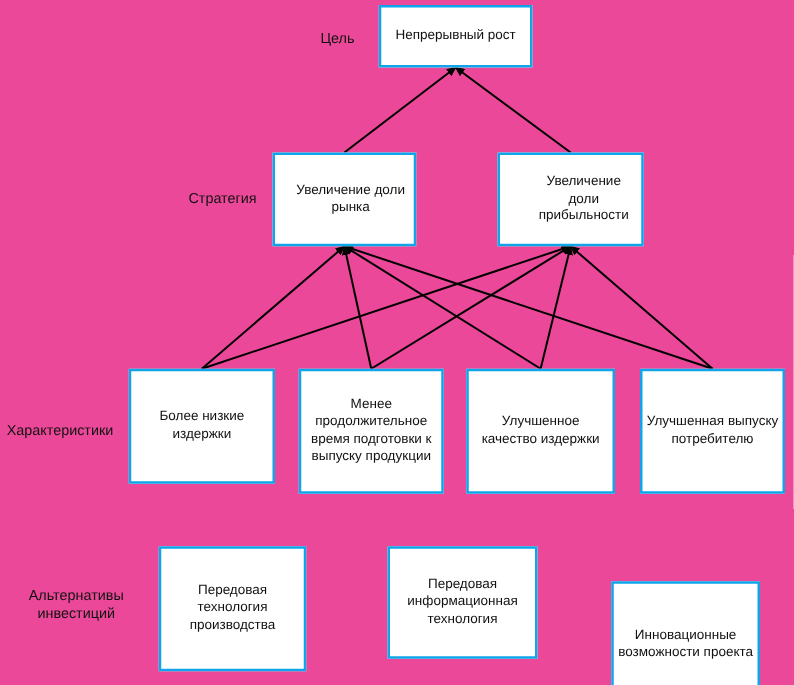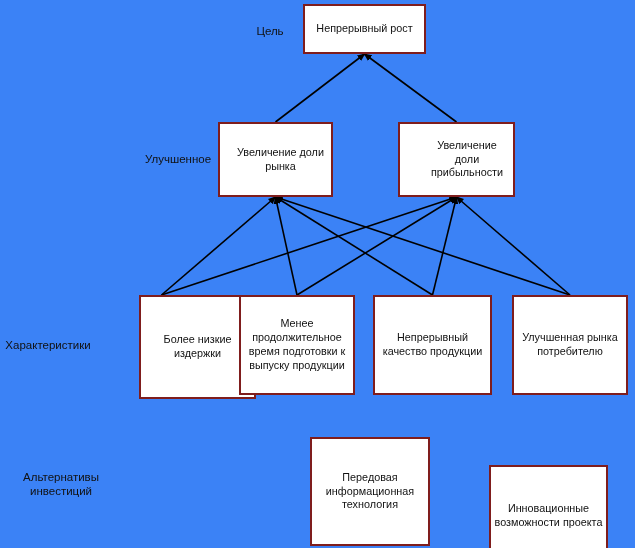--- a/index.html
+++ b/index.html
@@ -1,34 +1,34 @@
 <!DOCTYPE html>
 <html><head>
 <meta charset="utf-8">
 <style>
   html, body { margin: 0; padding: 0; background: #ffffff; }
   .canvas {
     position: relative;
     width: 635px;
     height: 548px;
-    background: #3b82f6;
+    background: #ec4899;
     font-family: "Liberation Sans", sans-serif;
     color: #111111;
     overflow: hidden;
   }
   #edges-svg {
     position: absolute;
     left: 0; top: 0;
     width: 635px; height: 548px;
     pointer-events: none;
   }
   .node {
     position: absolute;
     box-sizing: border-box;
-    border: 2px solid #7f1d1d;
+    border: 2px solid #0ea5e9;
     background: #ffffff;
     display: flex;
     align-items: center;
     justify-content: center;
     text-align: center;
     font-size: 10.8px;
     line-height: 1.28;
     padding: 2px 3px;
   }
   .row-label {
@@ -55,30 +55,31 @@
       <line x1="297" y1="295" x2="275.5" y2="197" stroke="#000000" stroke-width="1.6" marker-end="url(#arrow)"></line>
       <line x1="432.5" y1="295" x2="275.5" y2="197" stroke="#000000" stroke-width="1.6" marker-end="url(#arrow)"></line>
       <line x1="570" y1="295" x2="275.5" y2="197" stroke="#000000" stroke-width="1.6" marker-end="url(#arrow)"></line>
       <line x1="161.5" y1="295" x2="456.5" y2="197" stroke="#000000" stroke-width="1.6" marker-end="url(#arrow)"></line>
       <line x1="297" y1="295" x2="456.5" y2="197" stroke="#000000" stroke-width="1.6" marker-end="url(#arrow)"></line>
       <line x1="432.5" y1="295" x2="456.5" y2="197" stroke="#000000" stroke-width="1.6" marker-end="url(#arrow)"></line>
       <line x1="570" y1="295" x2="456.5" y2="197" stroke="#000000" stroke-width="1.6" marker-end="url(#arrow)"></line>
     </svg>
 
   <div class="row-label" style="left:240px; top:24px; width:60px;">Цель</div>
-  <div class="row-label" style="left:142px; top:152px; width:72px;">Улучшенное</div>
+  <div class="row-label" style="left:142px; top:152px; width:72px;">Стратегия</div>
   <div class="row-label" style="left:2px; top:338px; width:92px;">Характеристики</div>
   <div class="row-label" style="left:11px; top:470px; width:100px;">Альтернативы инвестиций</div>
 
   <div class="node" style="left:303px; top:4px; width:123px; height:50px;">Непрерывный рост</div>
 
   <div class="node" style="left:218px; top:122px; width:115px; height:75px;padding-left:13px;">Увеличение доли рынка</div>
   <div class="node" style="left:398px; top:122px; width:117px; height:75px;padding-left:24px;">Увеличение доли прибыльности</div>
 
-  <div class="node" style="left:103px; top:295px; width:117px; height:104px;margin-left:36px;">Более низкие издержки</div>
+  <div class="node" style="left:103px; top:295px; width:117px; height:92px;">Более низкие издержки</div>
   <div class="node" style="left:239px; top:295px; width:116px; height:100px;">Менее продолжительное время подготовки к выпуску продукции</div>
-  <div class="node" style="left:373px; top:295px; width:119px; height:100px;">Непрерывный качество продукции</div>
-  <div class="node" style="left:512px; top:295px; width:116px; height:100px;">Улучшенная рынка потребителю</div>
+  <div class="node" style="left:373px; top:295px; width:119px; height:100px;">Улучшенное качество издержки</div>
+  <div class="node" style="left:512px; top:295px; width:116px; height:100px;">Улучшенная выпуску потребителю</div>
 
-  <div class="node" style="left:310px; top:437px; width:120px; height:109px;">Передовая информационная технология</div>
+  <div class="node" style="left:127px; top:437px; width:118px; height:100px;">Передовая технология производства</div>
+  <div class="node" style="left:310px; top:437px; width:120px; height:90px;">Передовая информационная технология</div>
   <div class="node" style="left:489px; top:437px; width:119px; height:101px;margin-top:28px;">Инновационные возможности проекта</div>
 
 </div>
 
 </body></html>

